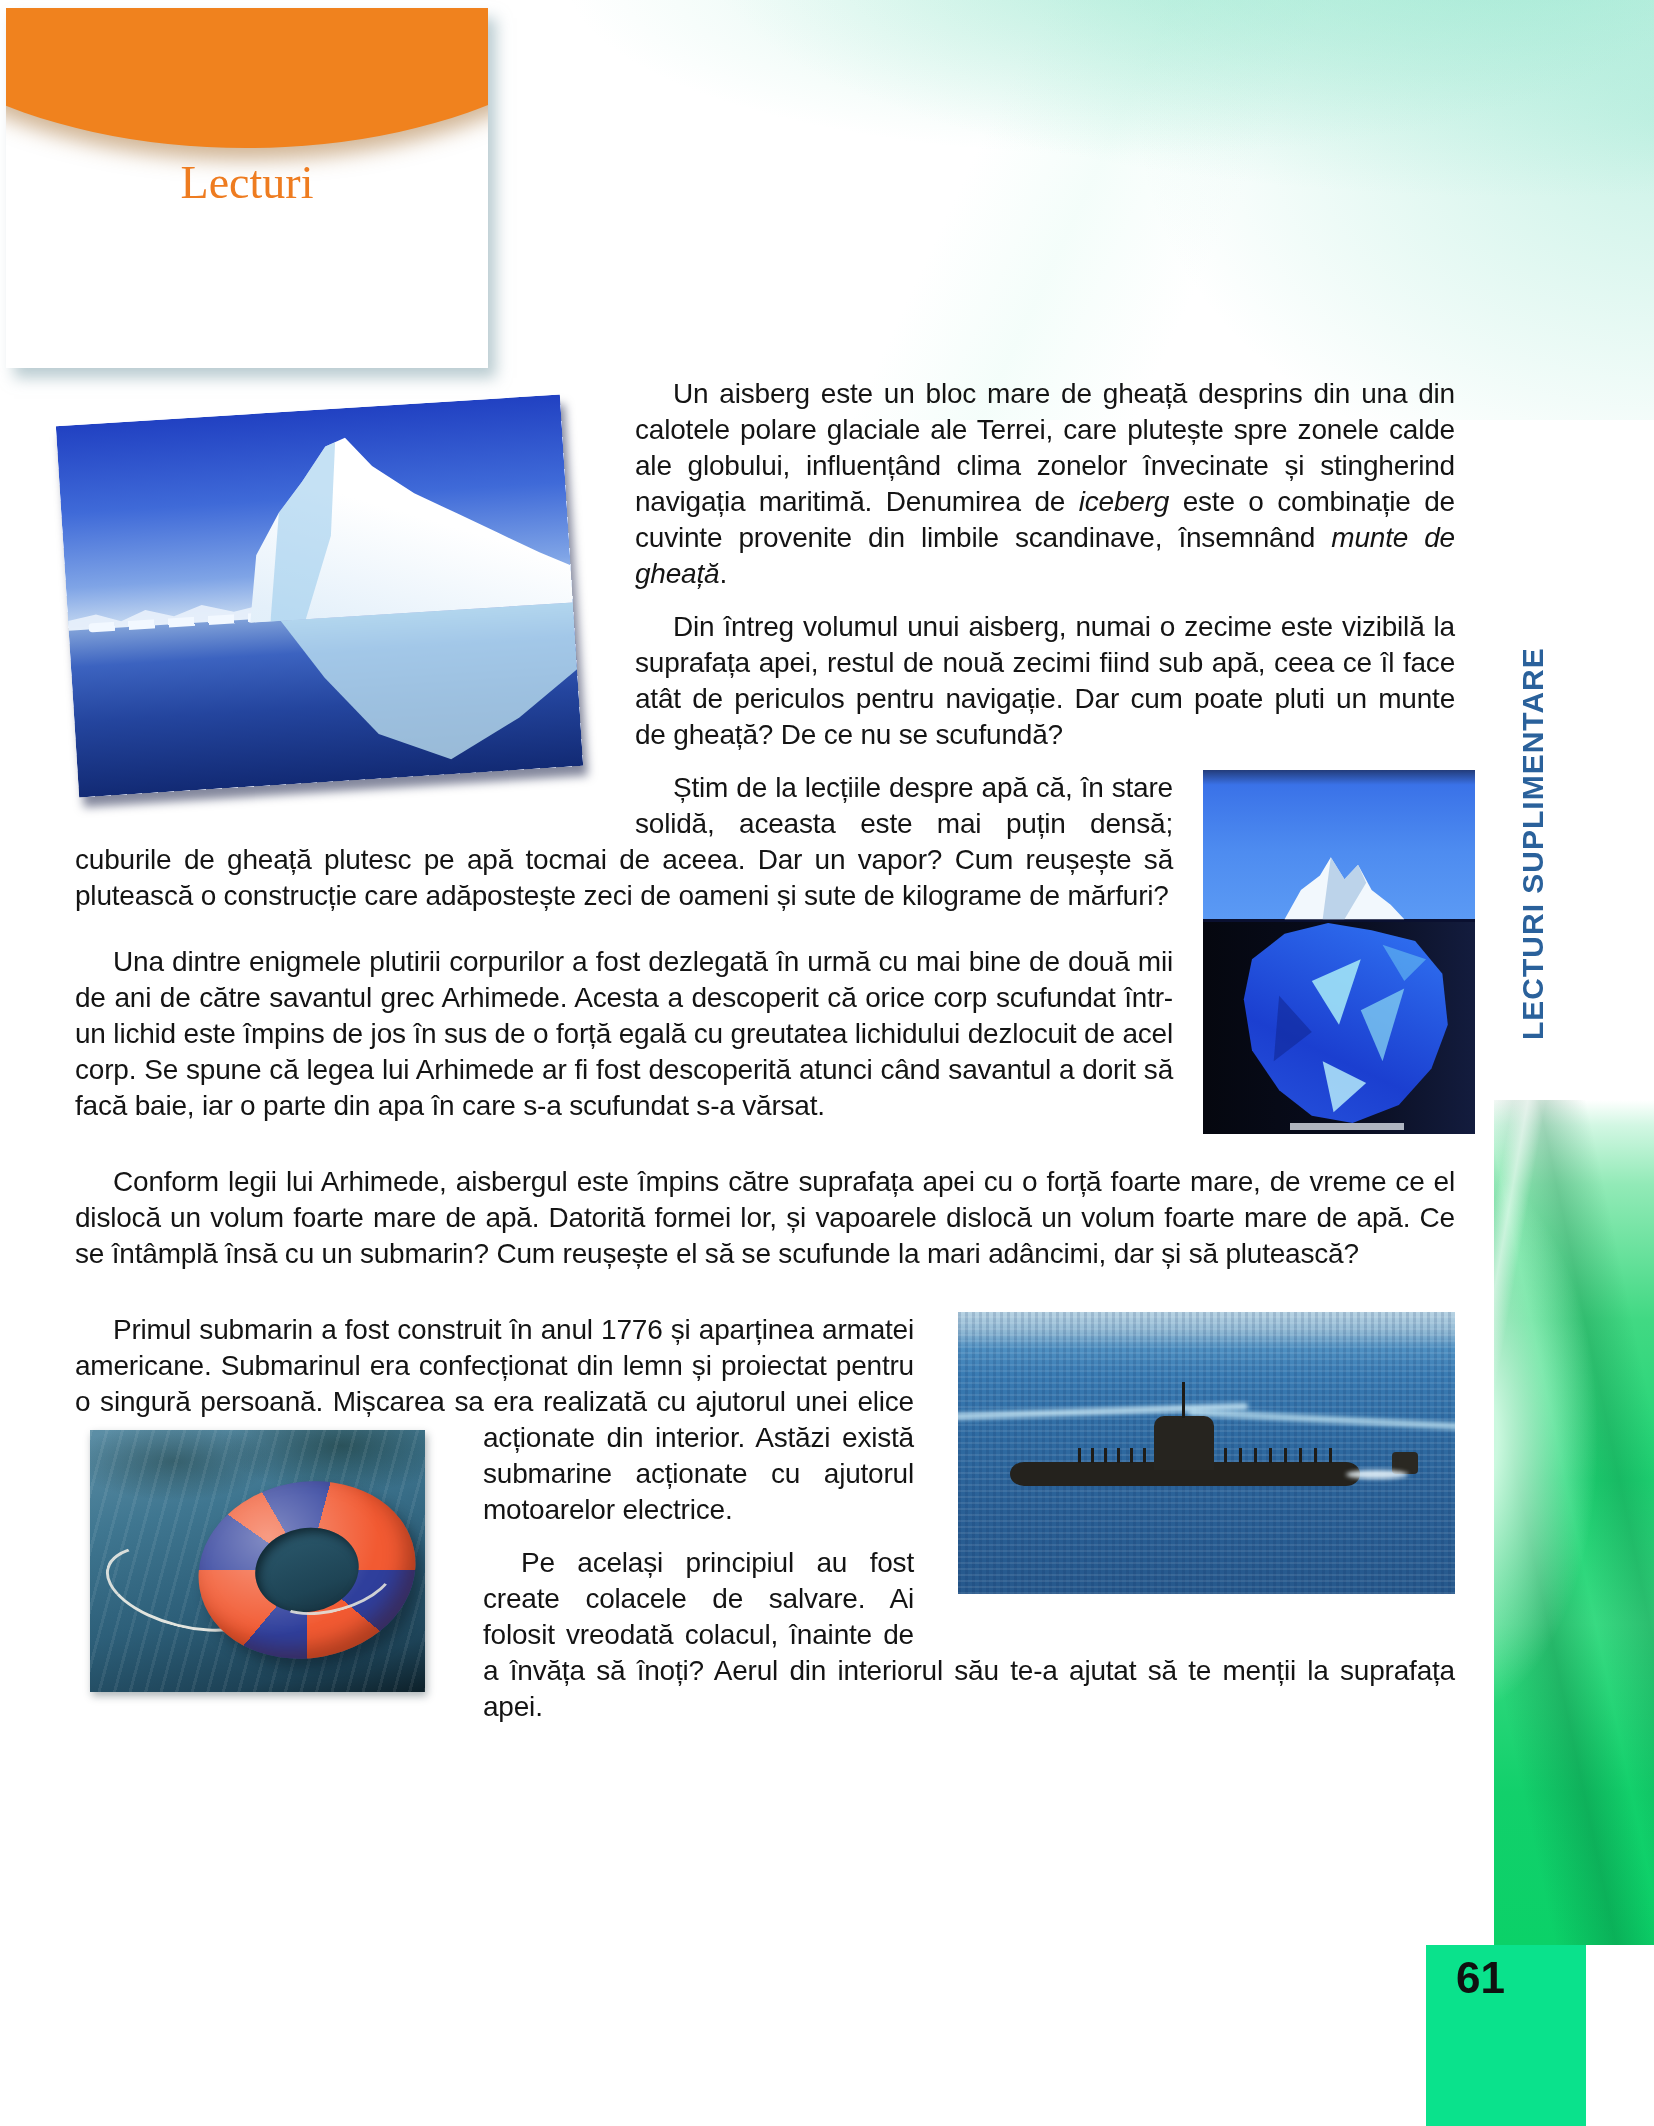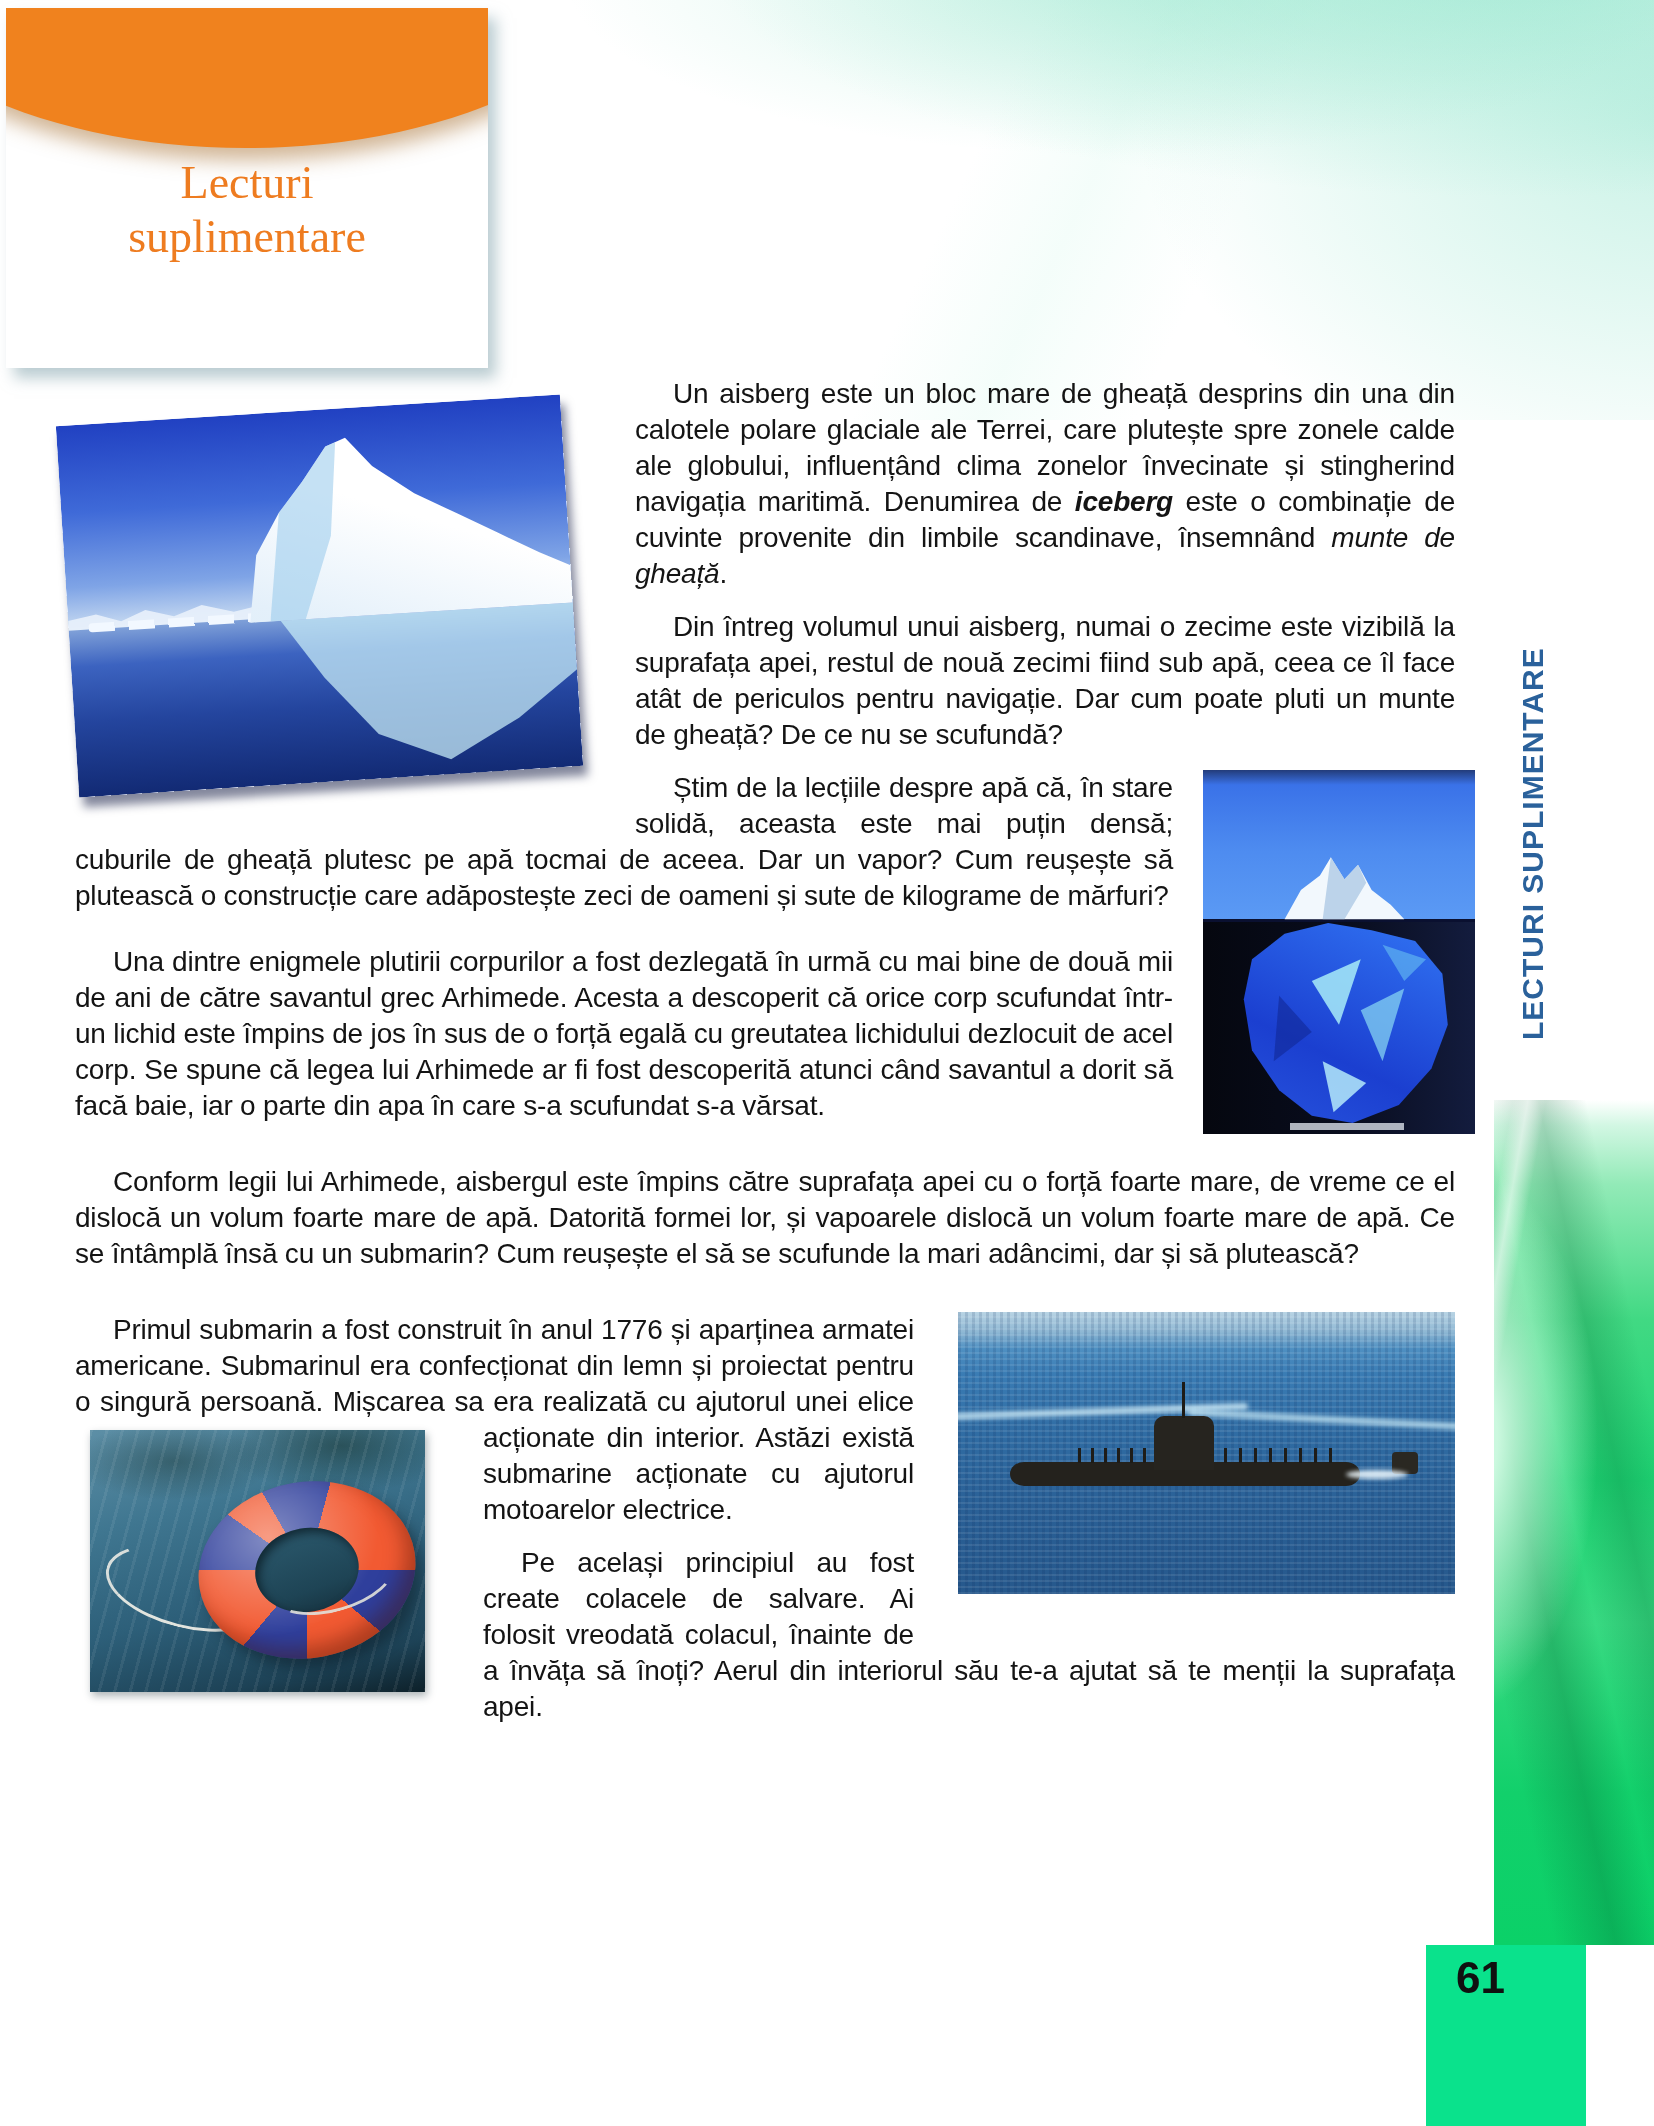--- a/index.html
+++ b/index.html
@@ -32,21 +32,21 @@
       linear-gradient(180deg,#ffffff 0,#d2f7e3 3%,#92eab7 10%,#41d983 26%,#1ed473 45%,#38da82 62%,#12d06b 82%,#0bd168 100%);}
   .green-footer{position:absolute;left:1426px;top:1945px;width:160px;height:181px;background:#0ae28c;}
   .pagenum{position:absolute;left:30px;top:8px;font-size:44px;font-weight:bold;color:#101010;}
   
   .main{position:absolute;left:75px;top:376px;width:1380px;font-size:28px;line-height:36px;
     color:#141414;text-align:justify;letter-spacing:-0.2px;}
   .title{width:1015px;margin:0 0 32px 0;text-align:center;font-family:"DejaVu Sans",sans-serif;
     font-weight:bold;font-size:37px;line-height:44px;color:#1531c2;letter-spacing:1px;}
   .para{margin:0 0 17px 0;text-indent:38px;}
   .para.mb30{margin-bottom:30px;} .para.mb40{margin-bottom:40px;} .para.mb60{}
-  .bi{font-weight:bold;font-style:italic;margin-top:16px;} .it{font-style:italic;}
+  .bi{font-weight:normal;font-style:italic;margin-top:16px;} .it{font-style:italic;}
   
   .fig-iceberg-wrap{float:left;width:528px;height:400px;margin:26px 52px 8px -20px;}
   .fig-iceberg{width:505px;height:372px;margin:8px auto 0;position:relative;overflow:hidden;
     transform:rotate(-3.6deg);box-shadow:4px 10px 10px rgba(10,18,60,0.5), inset 0 0 14px rgba(255,255,255,0.75);}
   .ib-sky{position:absolute;left:0;top:0;width:100%;height:56%;
     background:linear-gradient(180deg,#2141c2 0%,#3f6ad8 42%,#7fa4e6 78%,#cfe0f2 100%);}
   .ib-mountains{position:absolute;left:0;top:47%;width:70%;height:10%;opacity:0.9;background:#e9f1fb;
     clip-path:polygon(0 100%,0 55%,8% 42%,15% 64%,22% 38%,30% 60%,38% 34%,47% 58%,55% 44%,63% 64%,72% 48%,82% 68%,92% 52%,100% 72%,100% 100%);}
   .ib-sea{position:absolute;left:0;top:55%;width:100%;height:45%;
     background:linear-gradient(180deg,#7fa0d8 0%,#3c63c0 22%,#24459e 55%,#122a74 100%);}
@@ -135,21 +135,20 @@
 </style>
 </head>
 <body>
 
 <div class="top-waves"></div>
 
 <div class="badge">
   <div class="badge-blob"></div>
   <div class="badge-text">
     <div>Lecturi</div>
-    <div>suplimentare</div>
   </div>
 </div>
 
 <div class="side-label">LECTURI SUPLIMENTARE</div>
 <div class="green-silk"></div>
 <div class="green-footer">
   <span class="pagenum">61</span>
 </div>
 
 <div class="main">

